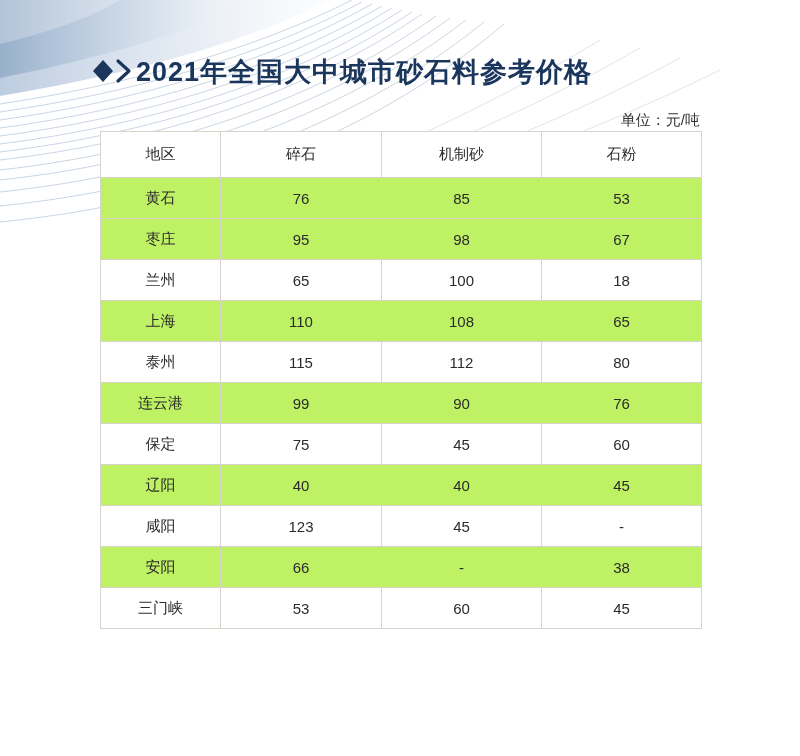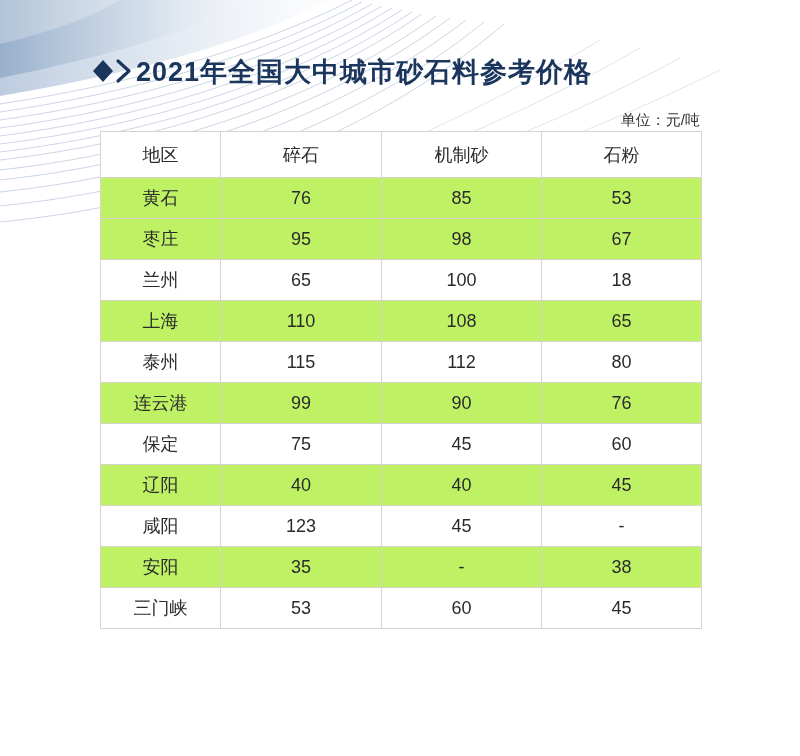--- a/index.html
+++ b/index.html
@@ -70,21 +70,21 @@
     border-collapse: collapse;
     width: 601px;
     table-layout: fixed;
   }
   table.price-table td,
   table.price-table th {
     border: 1px solid #d8d4cb;
     height: 40px;
     text-align: center;
     vertical-align: middle;
-    font-size: 18px;
+    font-size: 15px;
     color: #2b2b2b;
     font-weight: normal;
     padding: 0;
   }
   table.price-table thead td {
     background: #ffffff;
     height: 45px;
   }
   col.c-region { width: 120px; }
   col.c-gravel { width: 161px; }
@@ -219,21 +219,21 @@
             <td>45</td>
           </tr>
           <tr class="plain">
             <td>咸阳</td>
             <td>123</td>
             <td>45</td>
             <td>-</td>
           </tr>
           <tr class="alt">
             <td>安阳</td>
-            <td>35</td>
+            <td>66</td>
             <td>-</td>
             <td>38</td>
           </tr>
           <tr class="plain">
             <td>三门峡</td>
             <td>53</td>
             <td>60</td>
             <td>45</td>
           </tr>
         </tbody>

